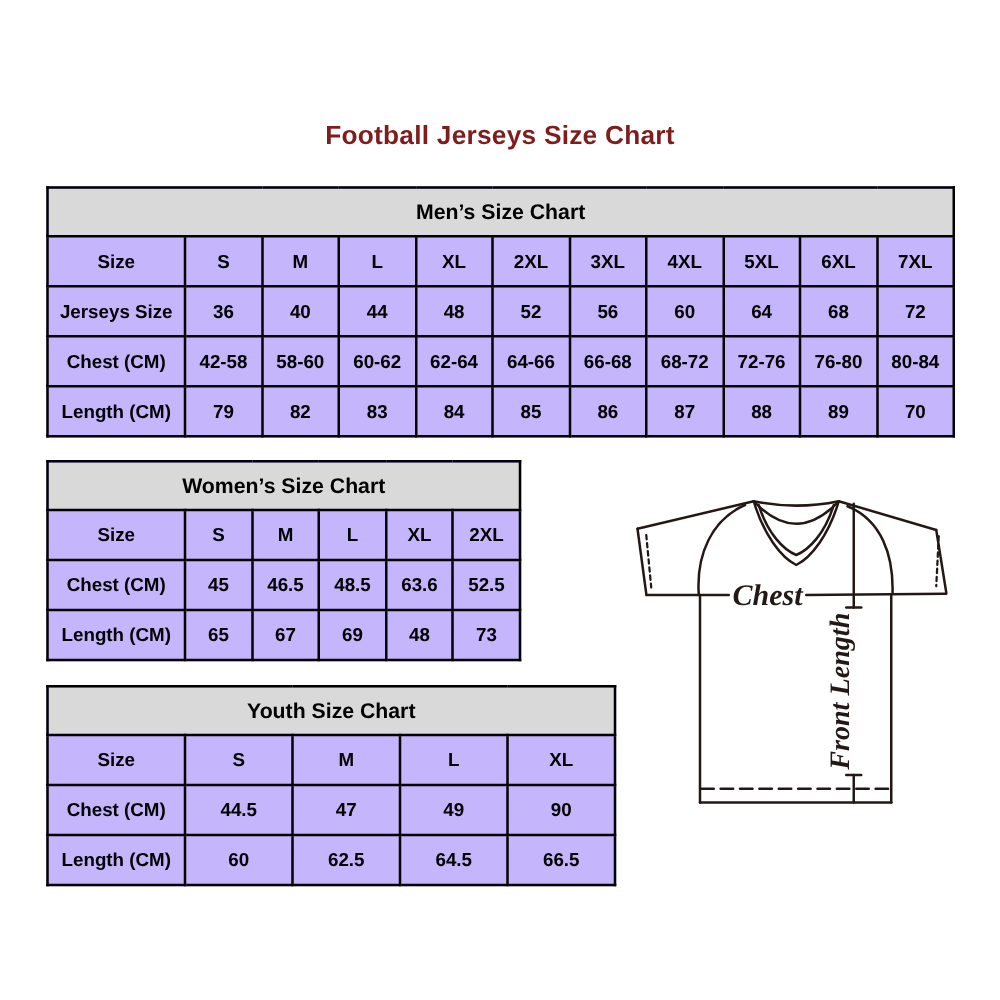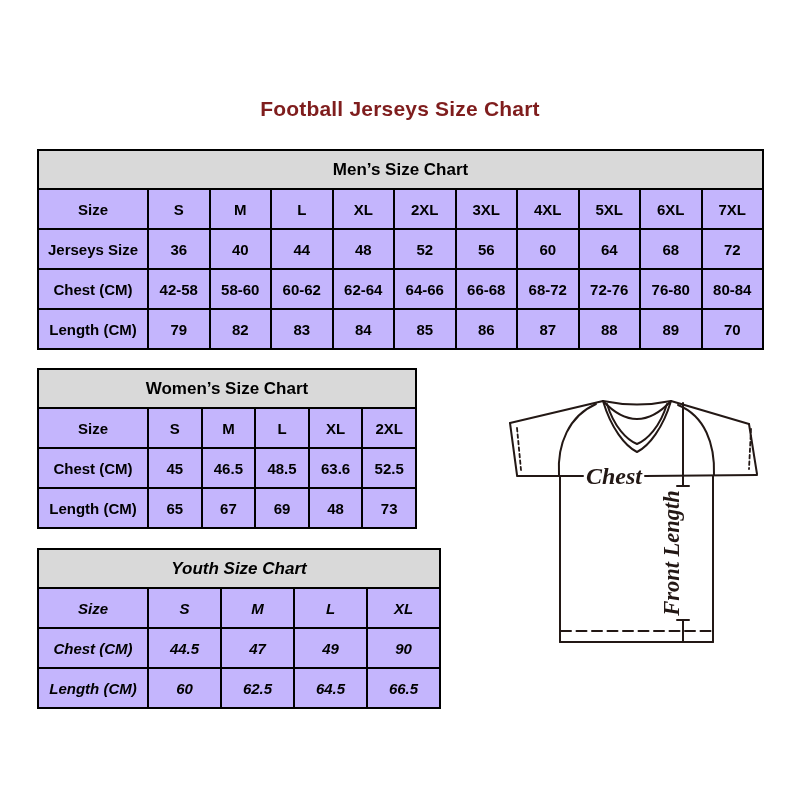--- a/index.html
+++ b/index.html
@@ -42,21 +42,21 @@
     font-size:17px;
     height:37px;
   }
   .size-table td{
     font-size:15px;
     height:38px;
   }
   col.label-col{width:110px;}
   #table-mens  {left:37px; top:149px; width:727px;}
   #table-womens{left:37px; top:368px; width:380px;}
-  #table-youth {left:37px; top:548px; width:404px;font-style:italic;}
+  #table-youth {left:37px; top:548px; width:456px;}
   .jersey-wrap{
     position:absolute;
     left:503px; top:384px;
     width:270px; height:266px;
   }
   .jersey-wrap svg{display:block;}
   .diagram-text{
     font-family:"Liberation Serif", serif;
     font-style:italic;
     font-weight:bold;

